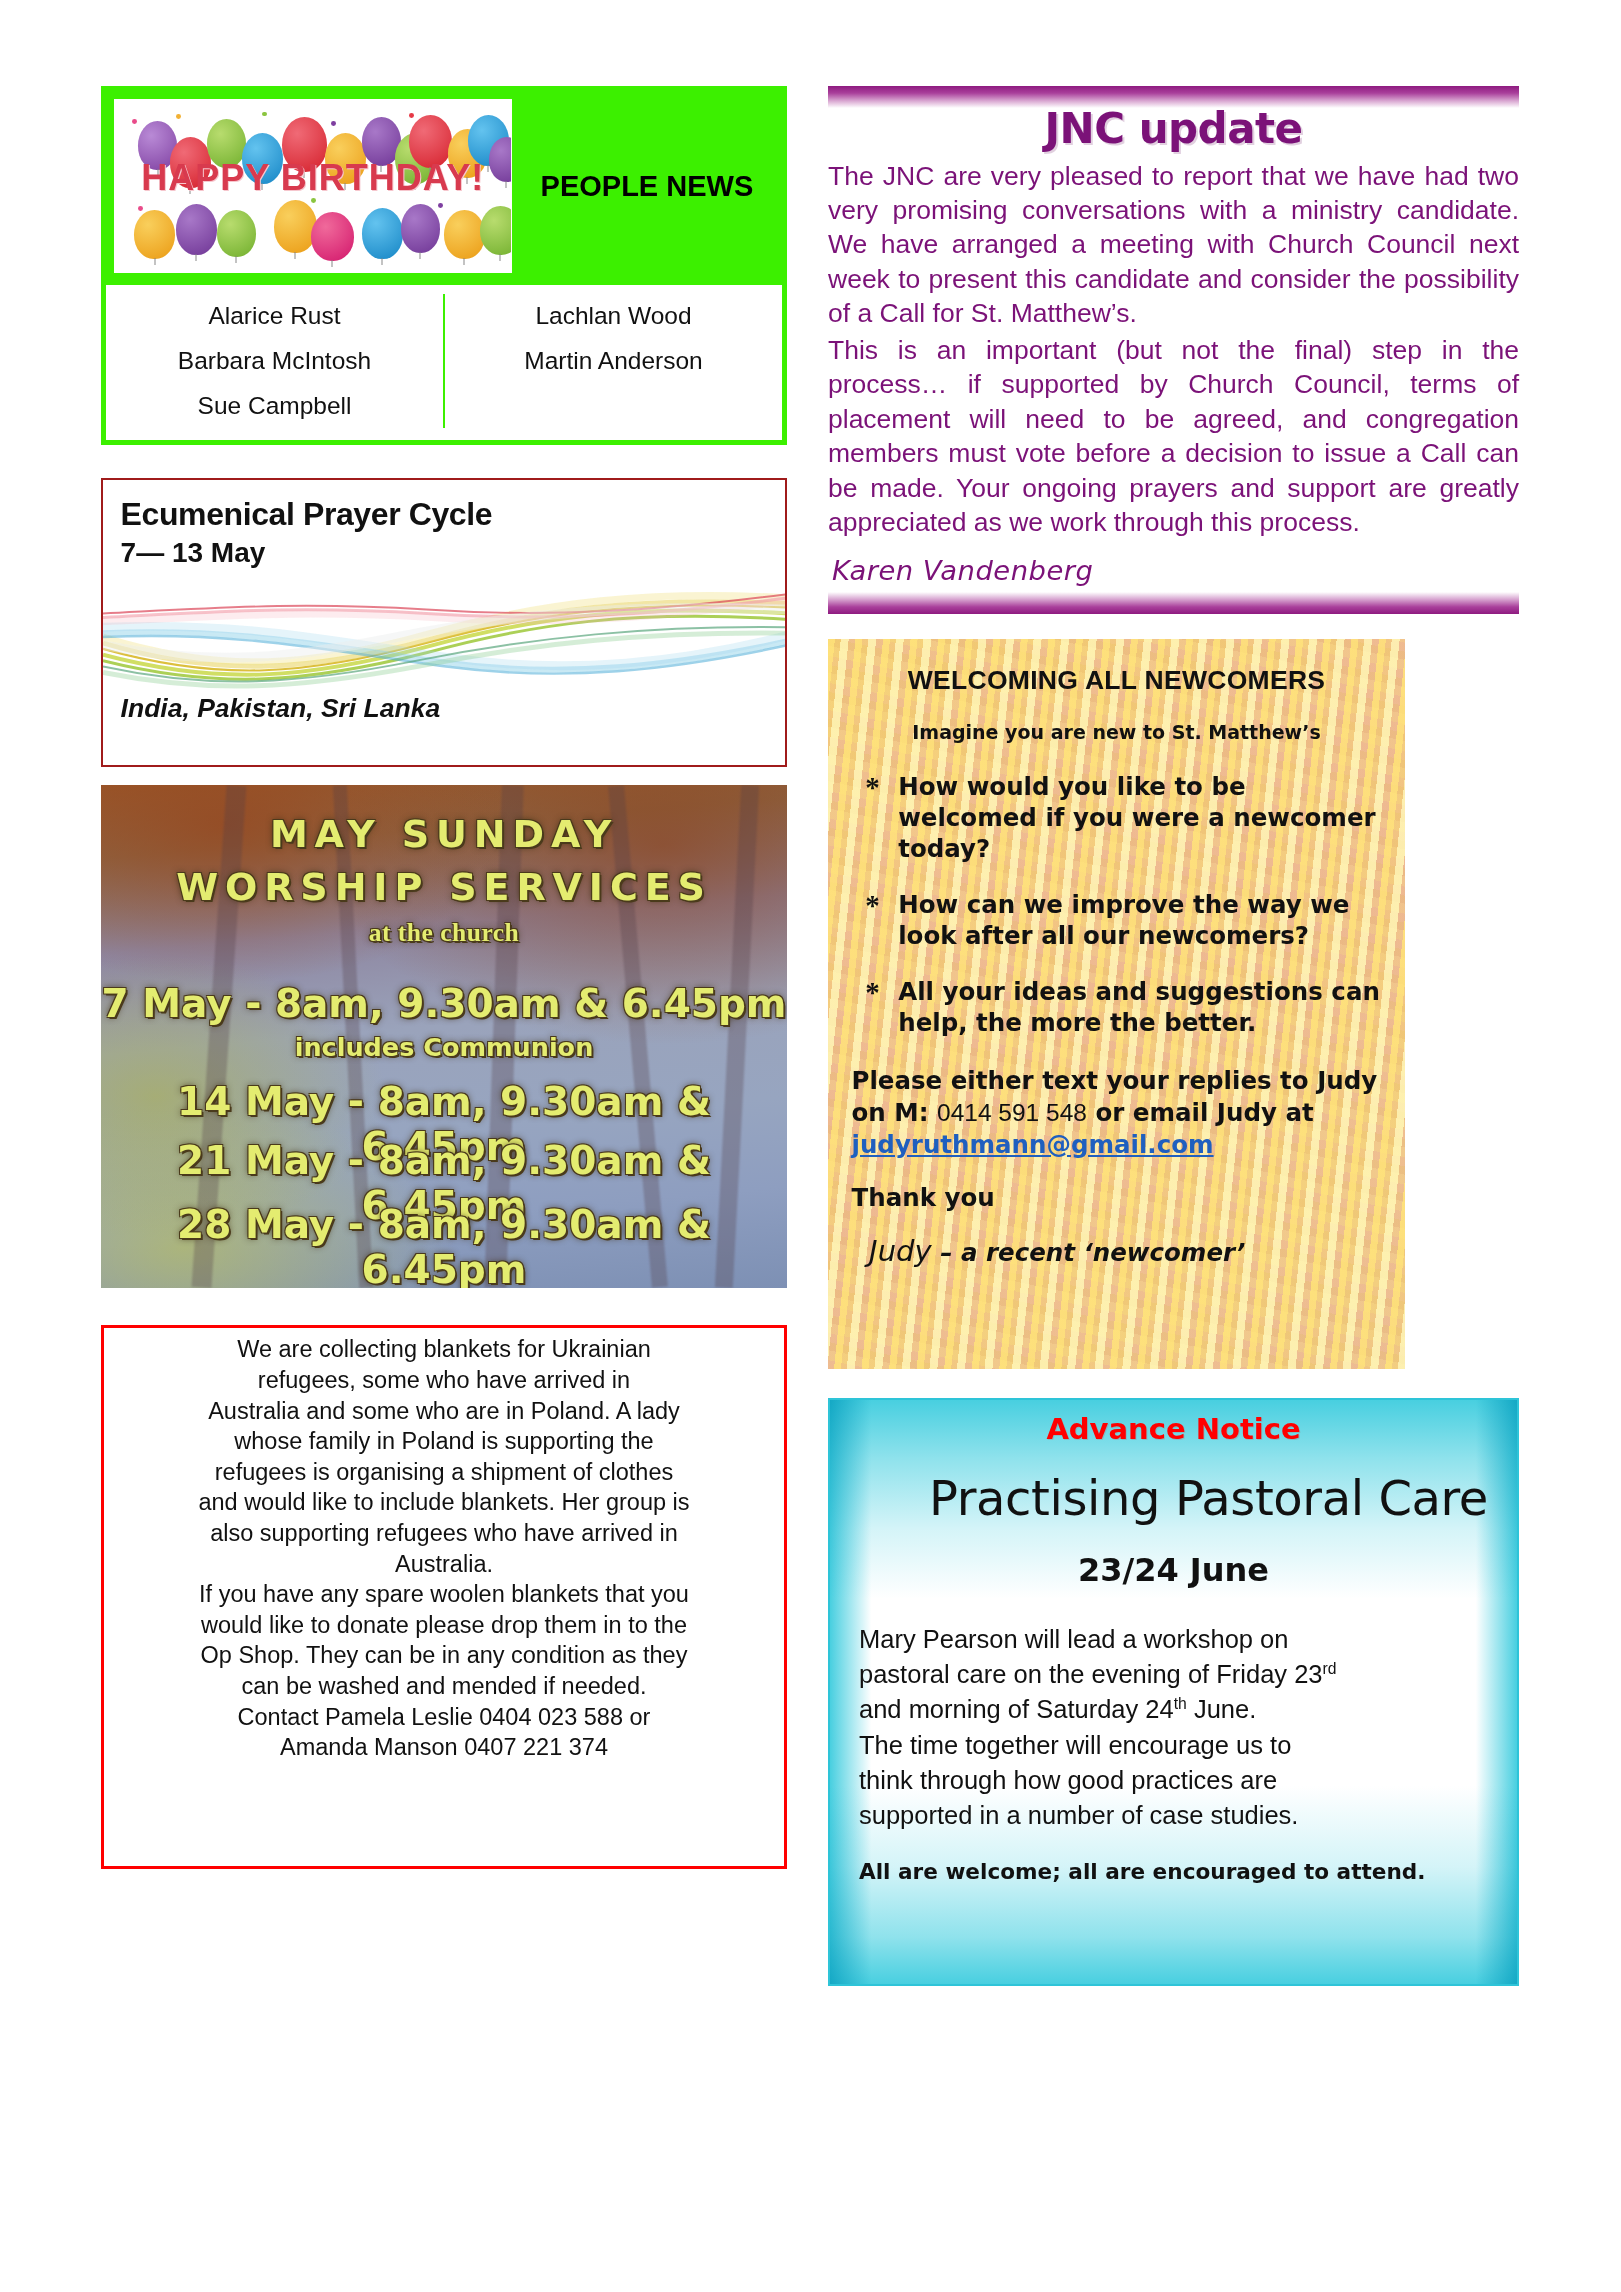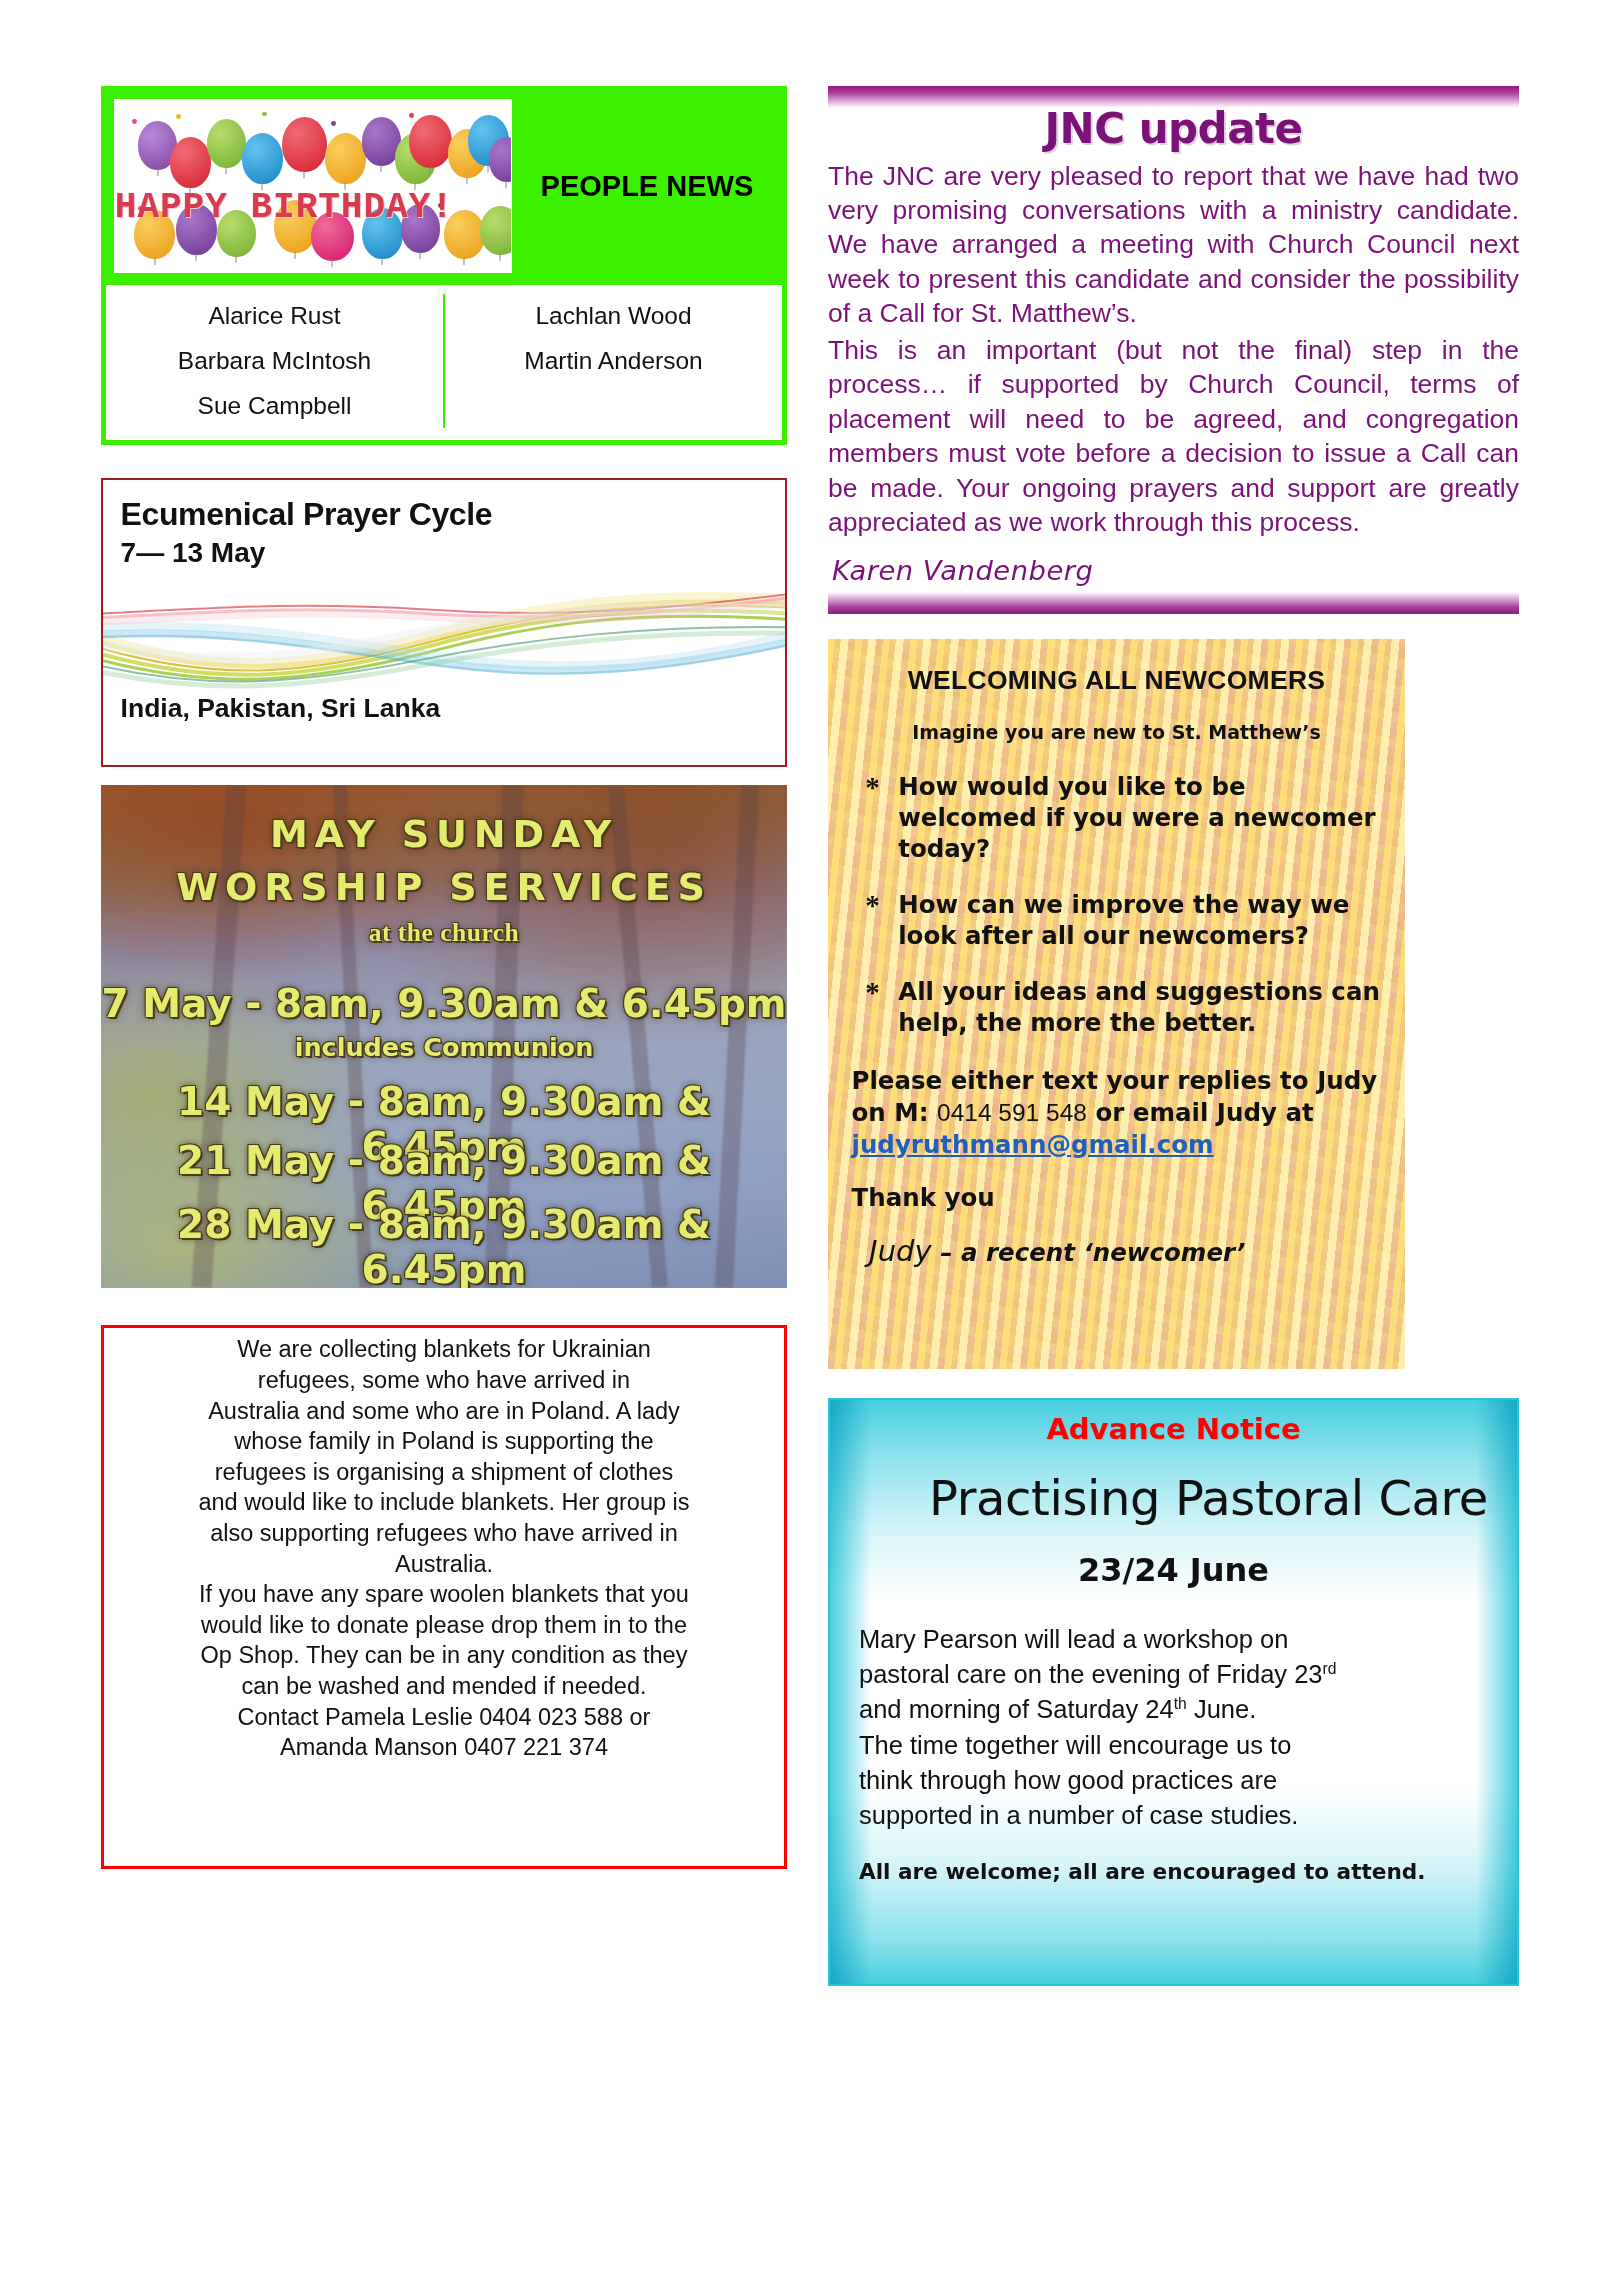--- a/index.html
+++ b/index.html
@@ -65,26 +65,26 @@
   }
 
   
   .balloon{position:absolute;border-radius:50% 50% 48% 48%;}
   .balloon:after{
     content:"";position:absolute;left:50%;bottom:-5.9px;
     width:1px;height:6.9px;background:#888;transform:translateX(-50%);
   }
   .hb-text{
     position:absolute;left:0;right:0;top:57px;
-    font-family:Liberation Mono, monospace;
+    text-align:center;
+    font-family:Liberation Sans, sans-serif;
     font-weight:bold;font-size:36px;letter-spacing:1px;
     color:#d83a4e;
     text-shadow:1px 1px 0 #f6c6cd;
     z-index:5;
-    margin-top:30px;
   }
   .confetti{position:absolute;width:4.9px;height:4.9px;border-radius:50%;}
 
   
   .prayer-box{
     margin-top:33px;
     border:2.9px solid #a01b1b;
     background:#fff;
     width:686px;box-sizing:border-box;
     height:289px;position:relative;overflow:hidden;
@@ -93,21 +93,21 @@
     font-size:32px;font-weight:bold;color:#111;
     padding:15.7px 0 0 17.6px;letter-spacing:-0.4px;
   }
   .prayer-dates{
     font-size:28px;font-weight:bold;color:#111;
     padding:3.9px 0 0 17.6px;
   }
   .wave-wrap{position:absolute;left:0;right:0;top:108px;height:108px;overflow:hidden;}
   .prayer-countries{
     position:absolute;left:17.6px;bottom:41px;
-    font-size:26.5px;font-weight:bold;color:#111;
+    font-size:26.5px;font-weight:bold;font-style:italic;color:#111;
   }
 
   
   .worship{
     margin-top:17.6px;
     width:686px;height:503px;
     position:relative;overflow:hidden;
     background:
       radial-gradient(ellipse 60% 45% at 18% 8%, rgba(150,70,30,.75), transparent 70%),
       radial-gradient(ellipse 70% 55% at 82% 12%, rgba(140,64,26,.65), transparent 72%),

